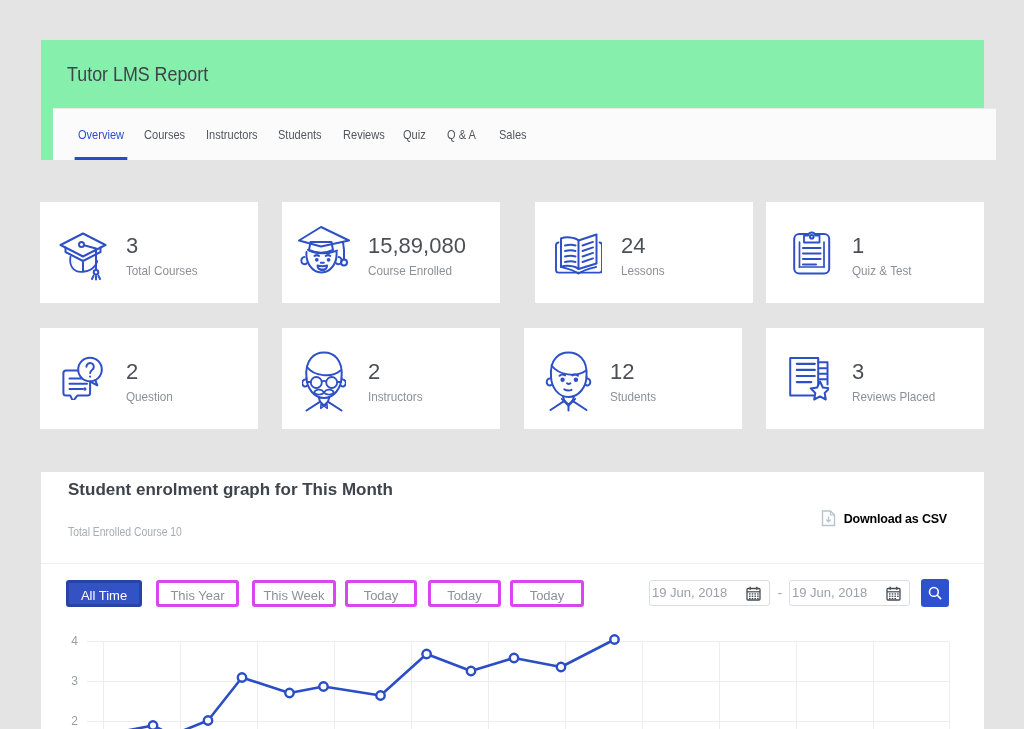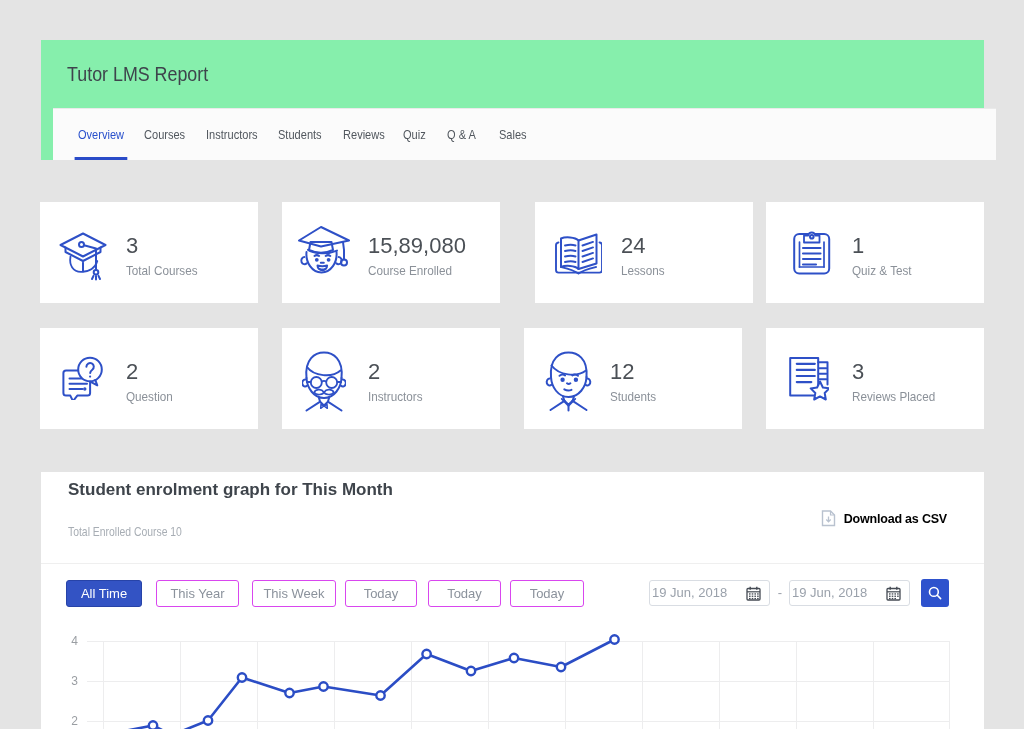--- a/index.html
+++ b/index.html
@@ -24,21 +24,21 @@
 
 .gcard { left:41px; top:472px; width:943px; height:257px; background:#fff; }
 .gtitle { position:absolute; left:27px; top:8px; font-size:17px; font-weight:700; color:#3e444b; }
 .gsub { position:absolute; left:27px; top:52px; font-size:13px; color:#a7adb4; transform:scaleX(0.8); transform-origin:left top; white-space:nowrap; }
 .ghead-line { position:absolute; left:0; top:91px; width:100%; height:1px; background:#efefef; }
 .csv { position:absolute; right:37px; top:38px; font-size:12.5px; font-weight:700; color:#000000; letter-spacing:-0.2px; }
 .csv svg { vertical-align:-4px; margin-right:8px; }
 
 .btnrow { position:absolute; left:25px; top:108px; height:27px; }
 .fbtn { display:inline-block; height:27px; line-height:25px; font-size:13px; text-align:center;
-  border:1px solid #d946ef; border-radius:3px; color:#8b929c; background:#fff; vertical-align:top; }
+  border:3px solid #d946ef; border-radius:3px; color:#8b929c; background:#fff; vertical-align:top; }
 .fbtn.active { background:#3353c4; border-color:#2743a8; color:#fff; }
 
 .dateinp { position:absolute; top:108px; width:121px; height:26px; border:1px solid #d9dde3; border-radius:3px;
   background:#fff; font-size:13px; color:#9aa1ab; line-height:24px; padding-left:2px; }
 .dateinp svg { position:absolute; right:8px; top:5px; }
 .dash { position:absolute; top:108px; line-height:26px; color:#9aa1ab; font-size:13px; }
 .sbtn { position:absolute; top:107px; width:28px; height:28px; background:#2e52cd; border-radius:3px; }
 .sbtn svg { position:absolute; left:6px; top:6px; }
 </style>
 </head>

